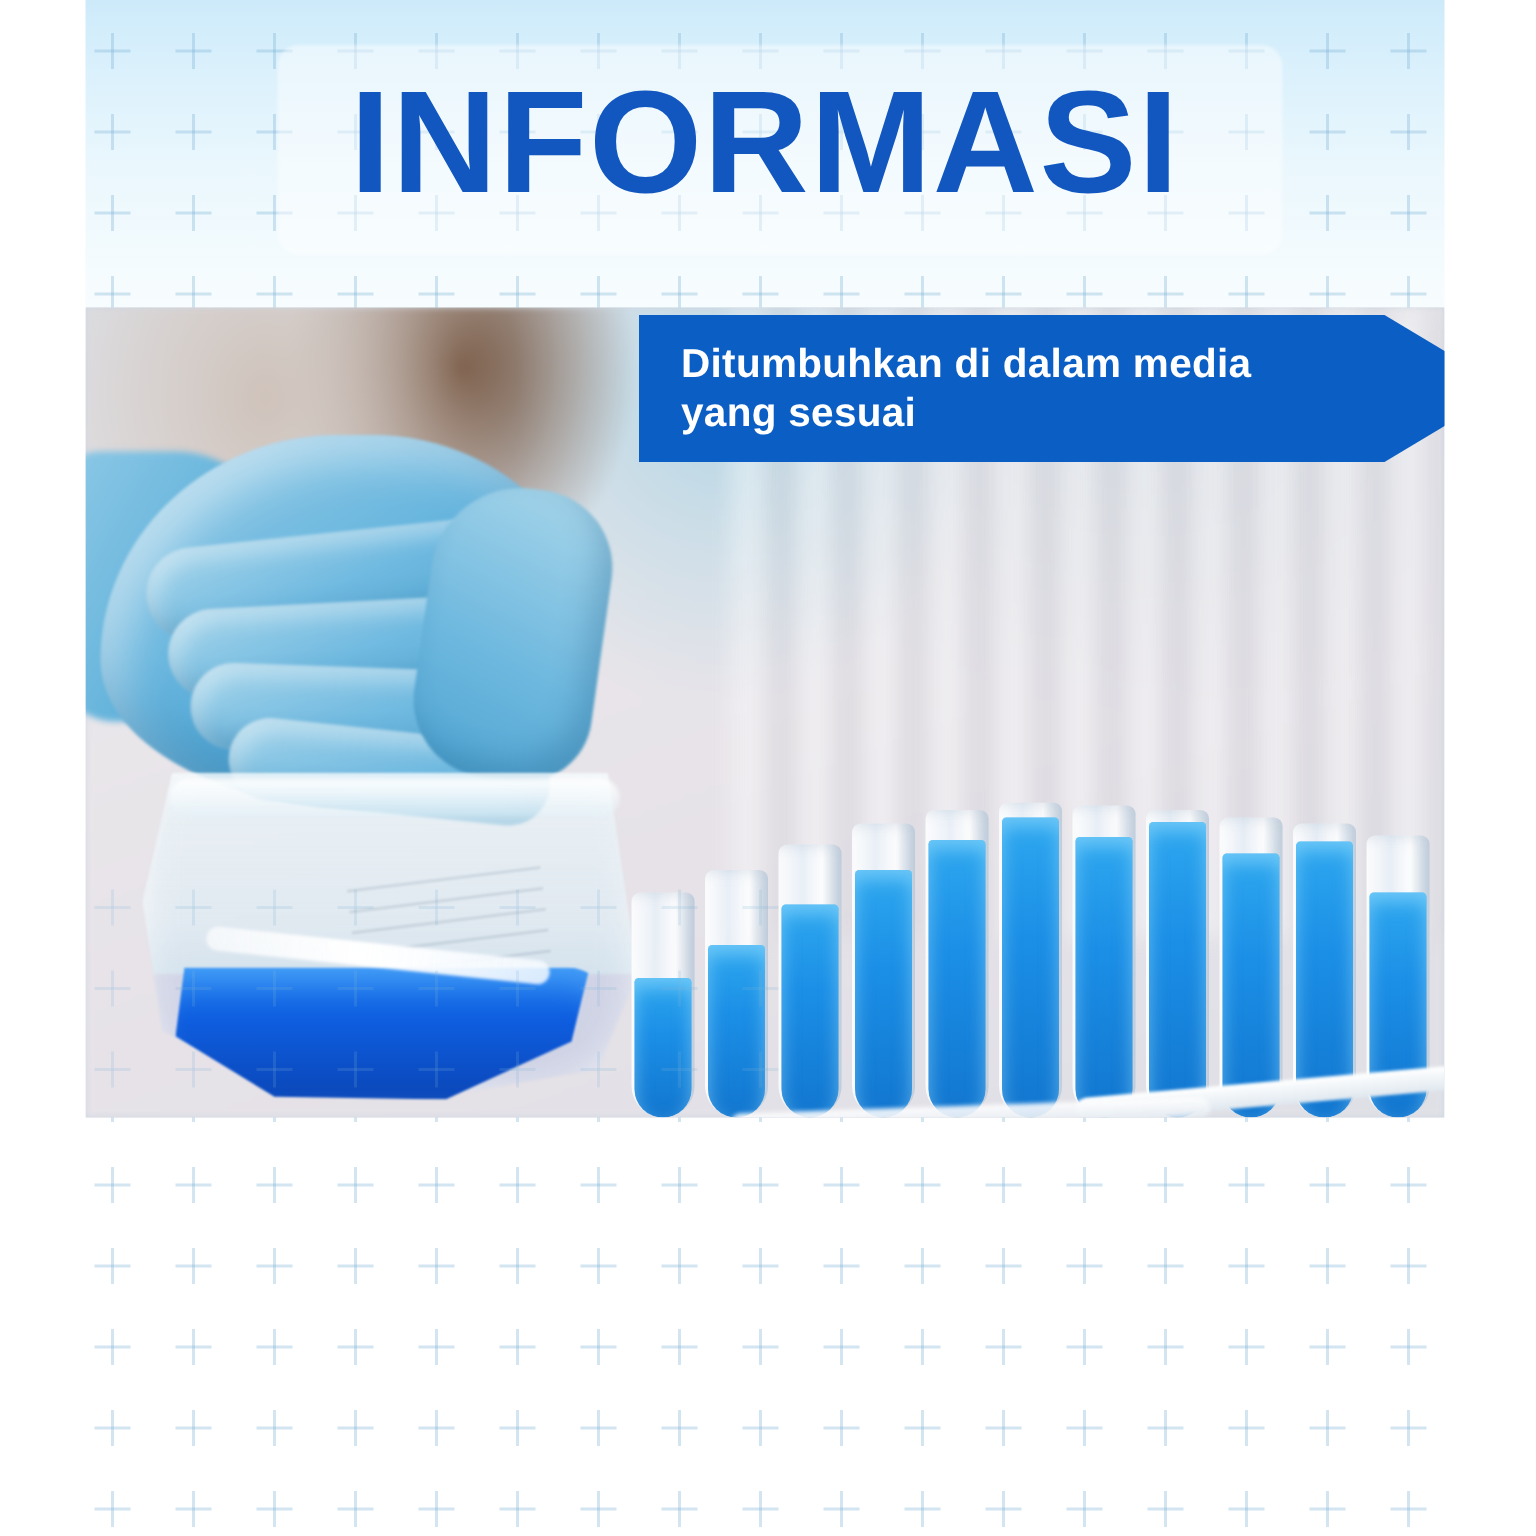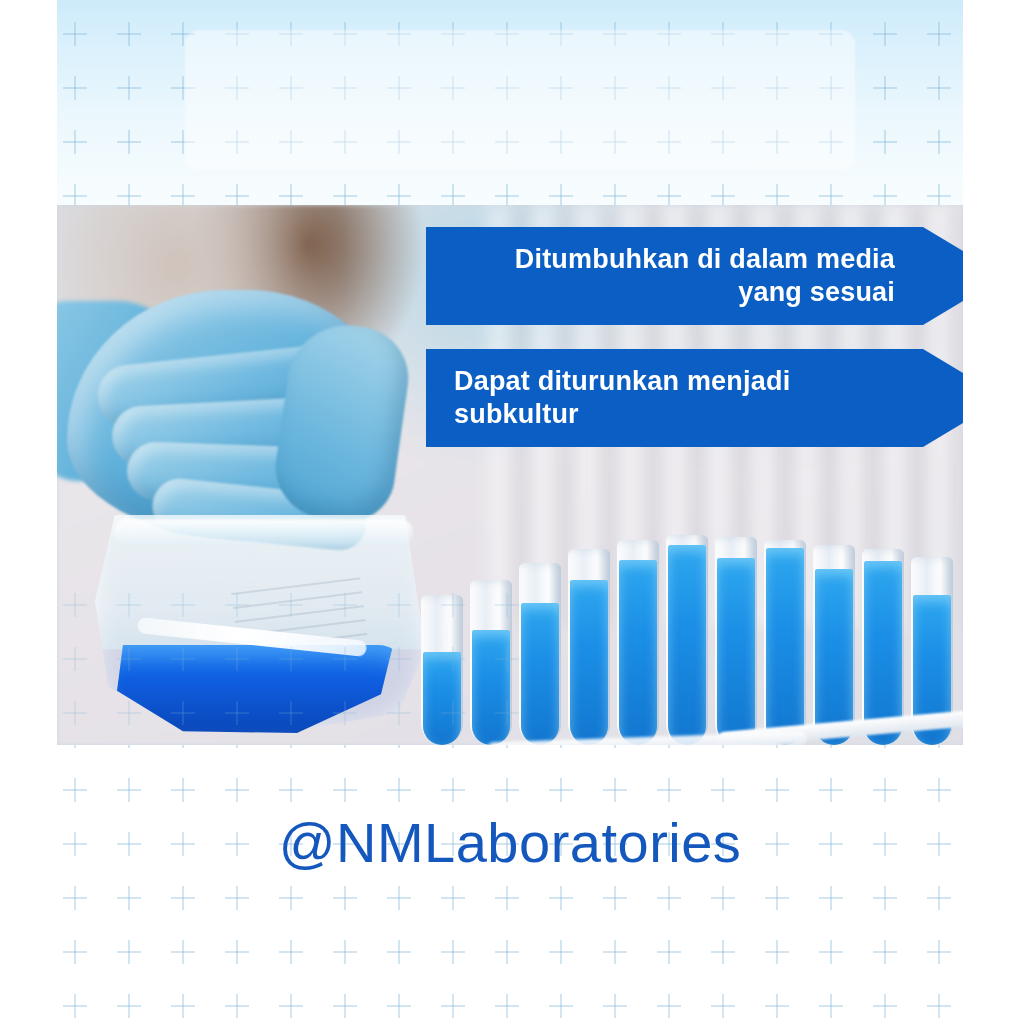--- a/index.html
+++ b/index.html
@@ -220,21 +220,21 @@
     background:#0b5ec3;
     clip-path:polygon(0 0, calc(100% - 82px) 0, 100% 50%, calc(100% - 82px) 100%, 0 100%);
     filter:drop-shadow(0 2px 5px rgba(20,60,110,.28));
   }
   .banner .txt{
     font-size:27px;
     font-weight:bold;
     line-height:1.22;
     letter-spacing:.2px;
   }
-  #banner-1{top:227px;text-align:right;}
+  #banner-1{top:210px;}
   #banner-2{top:349px;}
   #banner-3{top:470px;}
 
   
   .handle{
     position:absolute;
     left:0;top:810px;width:906px;
     text-align:center;
     font-size:56px;
     color:#1558bd;
@@ -571,20 +571,21 @@
         <div class="plus" style="left: 600px; top: 994px;"></div>
         <div class="plus" style="left: 654px; top: 994px;"></div>
         <div class="plus" style="left: 708px; top: 994px;"></div>
         <div class="plus" style="left: 762px; top: 994px;"></div>
         <div class="plus" style="left: 816px; top: 994px;"></div>
         <div class="plus" style="left: 870px; top: 994px;"></div>
       </div>
 
     <div class="title-panel"></div>
 
+    <div class="headline">INFORMASI</div>
 
     <div class="photo">
       <div class="ph-bg"></div>
       <div class="ph-streaks"></div>
 
       <div class="cuff"></div>
       <div class="glove"></div>
       <div class="finger f1"></div>
       <div class="finger f2"></div>
       <div class="finger f3"></div>
@@ -664,20 +665,16 @@
           <div class="plus" style="left: 276px; top: 116px;"></div>
           <div class="plus" style="left: 330px; top: 116px;"></div>
           <div class="plus" style="left: 384px; top: 116px;"></div>
           <div class="plus" style="left: 438px; top: 116px;"></div>
         </div>
     </div>
 
     <div class="banner" id="banner-1">
       <span class="txt">Ditumbuhkan di dalam media yang sesuai</span>
     </div>
-    <div class="banner" id="banner-2">
-      <span class="txt">Dapat diturunkan menjadi subkultur</span>
-    </div>
-
-    <div class="handle">@NMLaboratories</div>
+
 
   </div>
 </div>
 
 </body></html>

